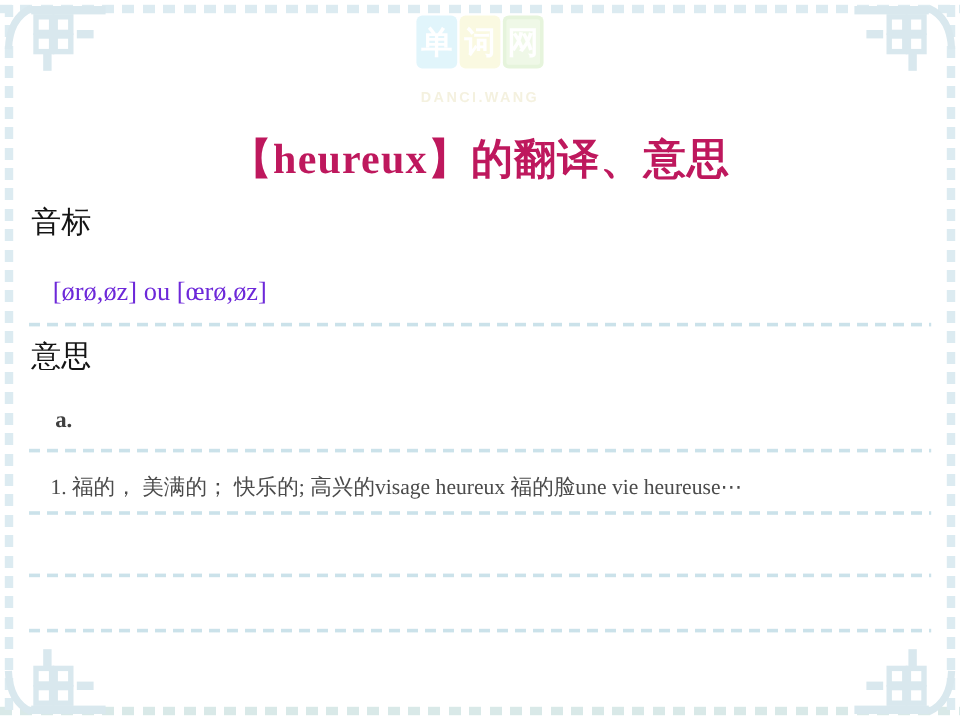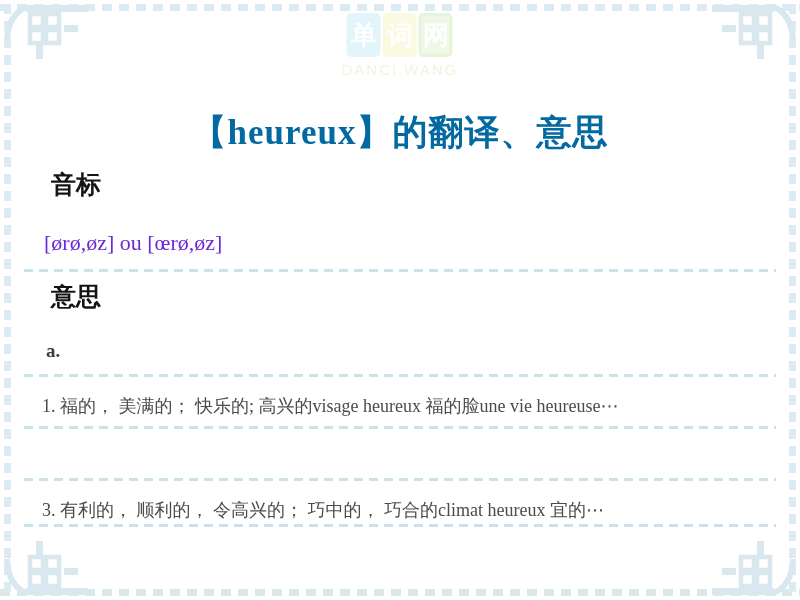--- a/index.html
+++ b/index.html
@@ -25,28 +25,28 @@
 
   
   .logo{position:absolute;top:13px;left:50%;transform:translateX(-50%);
         text-align:center;opacity:.55;}
   .logo-blocks{display:flex;gap:2px;justify-content:center;}
   .logo-block{width:34px;height:44px;border-radius:5px;display:flex;align-items:center;
               justify-content:center;font-size:26px;font-weight:700;color:#ffffff;}
   .logo-block.b0{background:#c9edf9;}
   .logo-block.b1{background:#f6f5c9;}
   .logo-block.b2{background:#e3f4d5;box-shadow:inset 0 0 0 3px #d2ecc0;}
-  .logo-caption{margin-top:4px;font-size:15px;letter-spacing:2px;color:#ece6c6;
-                font-family:"Liberation Sans",sans-serif;font-weight:400;}
+  .logo-caption{margin-top:17px;font-size:12px;letter-spacing:2px;color:#ece6c6;
+                font-family:"Liberation Sans",sans-serif;font-weight:700;}
 
   
   .title{position:absolute;top:86px;left:0;right:0;text-align:center;
-         font-size:35px;font-weight:700;color:#0369a1;letter-spacing:1px;}
+         font-size:35px;font-weight:700;color:#be185d;letter-spacing:1px;}
 
-  .sec-heading{position:absolute;left:51px;font-size:25px;font-weight:700;color:#141414;}
+  .sec-heading{position:absolute;left:26px;font-size:25px;font-weight:400;color:#141414;}
   .h-phonetic{top:168px;}
   .h-meaning {top:280px;}
 
   .phonetic-value{position:absolute;left:44px;top:230px;font-size:22px;color:#6d28d9;}
 
   .pos-label{position:absolute;left:46px;top:340px;font-size:19px;font-weight:700;color:#3f3f3f;}
 
   .dash-line{position:absolute;left:24px;right:24px;height:3px;
              background:repeating-linear-gradient(90deg,#cbe2ea 0 9px,transparent 9px 15px);}
   .dl-1{top:269px;}
@@ -150,16 +150,15 @@
 
   <div class="dash-line dl-1"></div>
 
   <div class="sec-heading h-meaning">意思</div>
   <div class="pos-label">a.</div>
 
   <div class="dash-line dl-2"></div>
   <div class="def-item di-1">1. 福的， 美满的； 快乐的; 高兴的visage heureux 福的脸une vie heureuse⋯</div>
   <div class="dash-line dl-3"></div>
   <div class="dash-line dl-4"></div>
-  <div class="def-item di-3">3. 有利的， 顺利的， 令高兴的； 巧中的， 巧合的climat heureux 宜的⋯</div>
   <div class="dash-line dl-5"></div>
 
 </div>
 
 </body></html>

